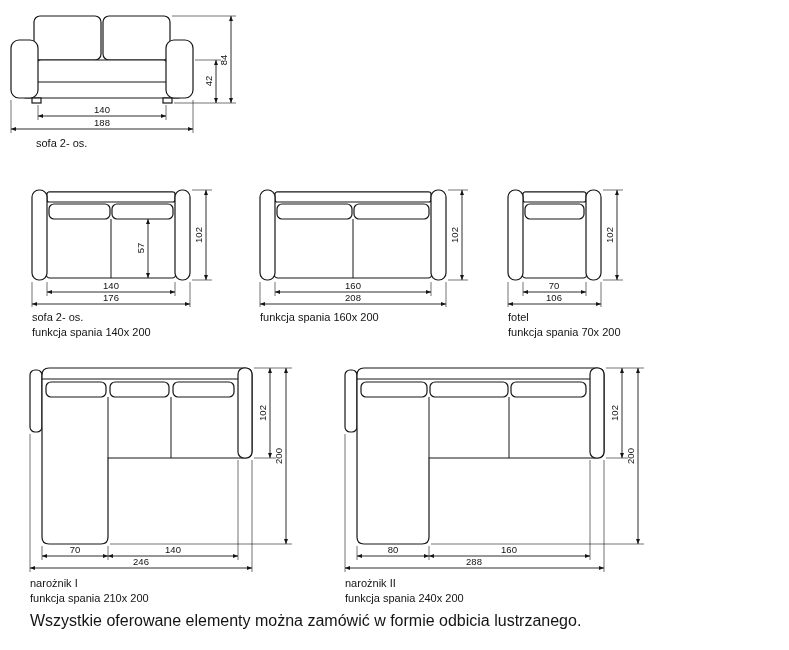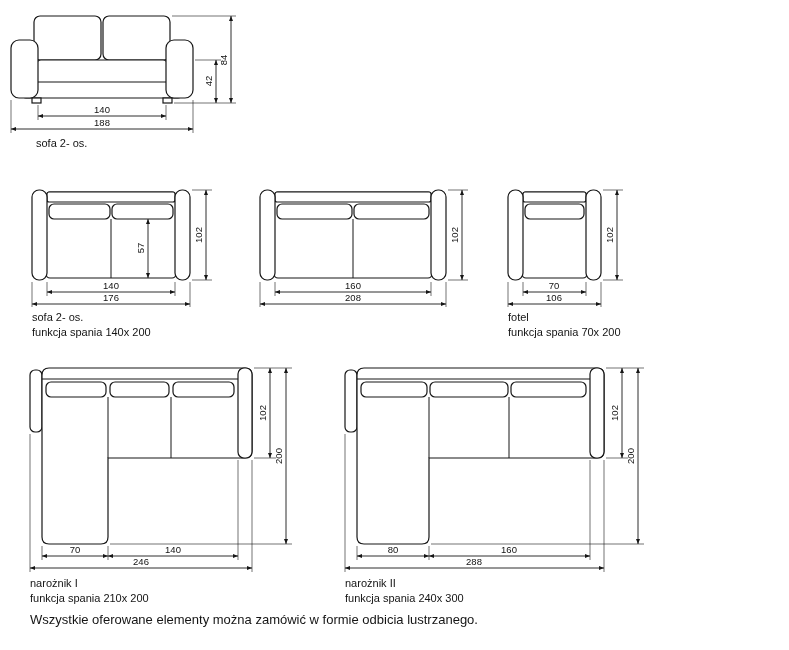--- a/index.html
+++ b/index.html
@@ -7,21 +7,21 @@
   body {
     width:789px; height:650px;
     font-family:"Liberation Sans", sans-serif;
     color:#111;
   }
   .page { position:relative; width:648px; height:650px; background:#ffffff; overflow:hidden; }
   .item { position:absolute; }
   .label { font-size:11px; line-height:1.4; color:#141414; margin-top:2px; margin-left:2px; }
   .footer {
     position:absolute; left:30px; top:612px;
-    font-size:13px; color:#141414;
+    font-size:16px; color:#141414;
   }
   svg { display:block; }
   .outline { fill:#ffffff; stroke:#161616; stroke-width:1.2; }
   .thin    { fill:none;    stroke:#161616; stroke-width:1; }
   .dim     { fill:none;    stroke:#161616; stroke-width:0.9; }
   .ext     { fill:none;    stroke:#161616; stroke-width:0.6; }
   text.num { font-family:"Liberation Sans", sans-serif; font-size:9.5px; fill:#111; }
 </style>
 </head>
 <body>
@@ -132,20 +132,21 @@
         <line class="ext" x1="173" y1="94" x2="173" y2="108"></line>
         <line class="ext" x1="2" y1="94" x2="2" y2="119"></line>
         <line class="ext" x1="188" y1="94" x2="188" y2="119"></line>
         <line class="dim" x1="17" y1="104" x2="173" y2="104" marker-start="url(#ar3)" marker-end="url(#ar3)"></line>
         <text class="num" text-anchor="middle" x="95" y="101">160</text>
         <line class="dim" x1="2" y1="116" x2="188" y2="116" marker-start="url(#ar3)" marker-end="url(#ar3)"></line>
         <text class="num" text-anchor="middle" x="95" y="113">208</text>
       </g>
     </svg>
     <div class="label">
+      <div>funkcja spania 160x 200</div>
     </div>
   </section>
 
   <section class="item" style="left:506px; top:188px;">
     <svg width="140" height="120" viewBox="0 0 140 120">
       <defs>
         <marker id="ar4" viewBox="0 0 10 10" refX="9" refY="5" markerWidth="6.5" markerHeight="6.5" orient="auto-start-reverse">
           <path d="M0,1.4 L9,5 L0,8.6 Z" fill="#161616"></path>
         </marker>
       </defs>
@@ -282,19 +283,19 @@
         <line class="dim" x1="14" y1="190" x2="86" y2="190" marker-start="url(#ar7)" marker-end="url(#ar7)"></line>
         <text class="num" text-anchor="middle" x="50" y="187">80</text>
         <line class="dim" x1="86" y1="190" x2="247" y2="190" marker-start="url(#ar7)" marker-end="url(#ar7)"></line>
         <text class="num" text-anchor="middle" x="166" y="187">160</text>
         <line class="dim" x1="2" y1="202" x2="261" y2="202" marker-start="url(#ar7)" marker-end="url(#ar7)"></line>
         <text class="num" text-anchor="middle" x="131" y="199">288</text>
       </g>
     </svg>
     <div class="label">
       <div>narożnik II</div>
-      <div>funkcja spania 240x 300</div>
+      <div>funkcja spania 240x 200</div>
     </div>
   </section>
 
   <p class="footer">Wszystkie oferowane elementy można zamówić w formie odbicia lustrzanego.</p>
 
 </div>
 
 </body></html>

